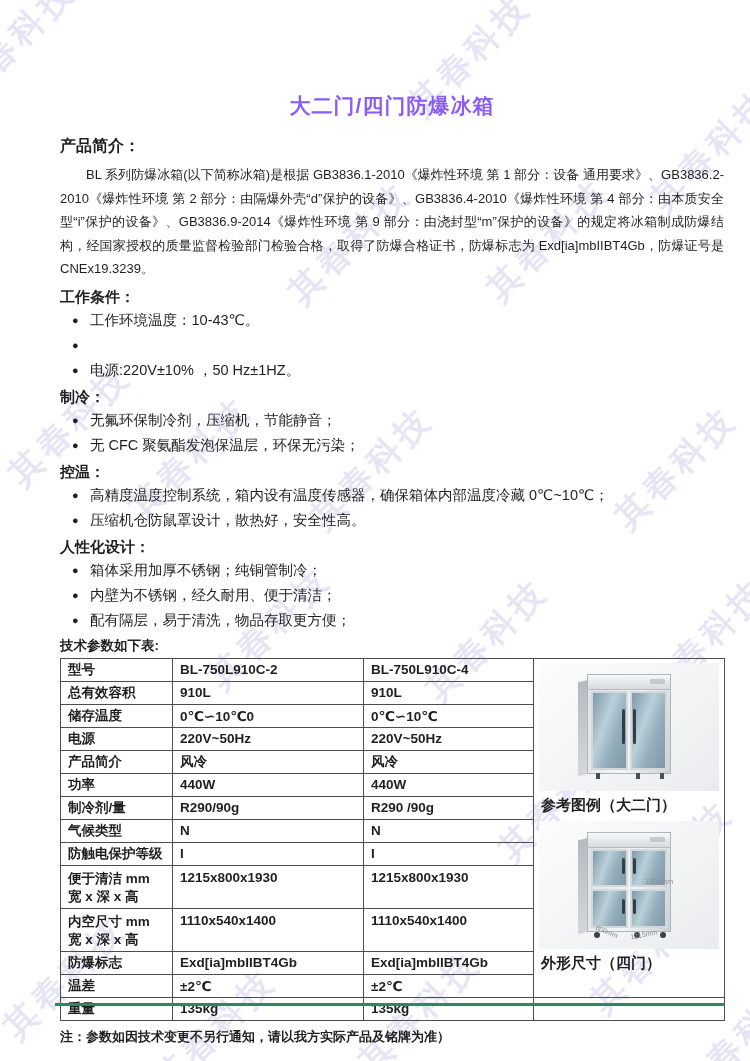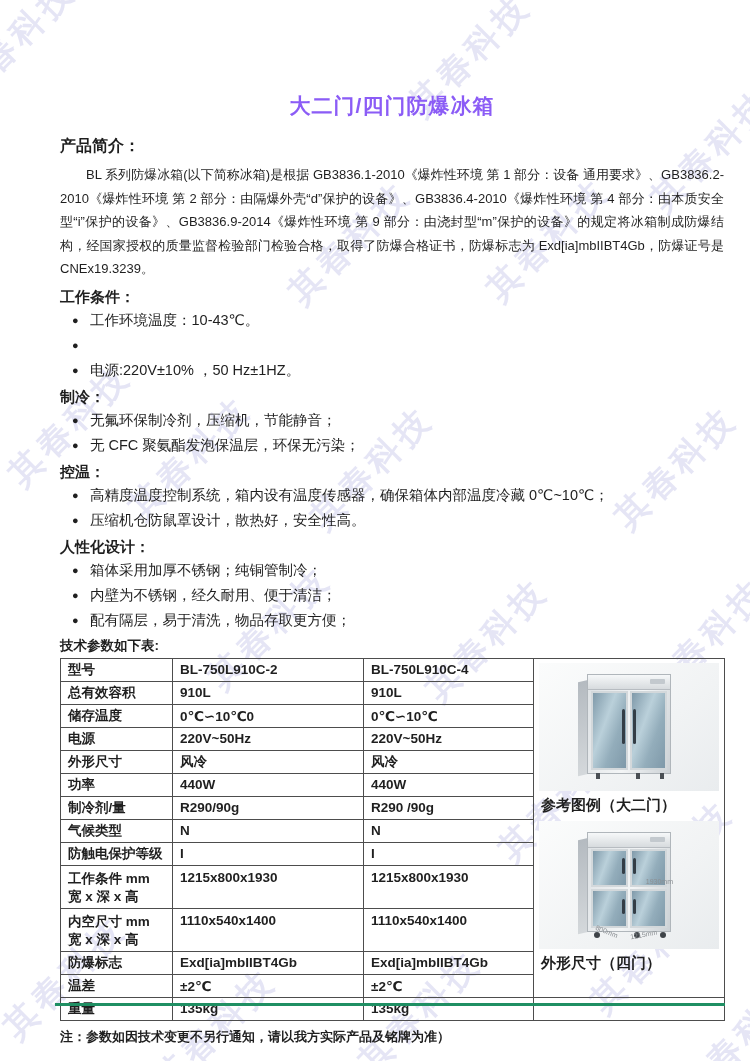--- a/index.html
+++ b/index.html
@@ -231,21 +231,21 @@
             <td>储存温度</td>
             <td>0℃∽10℃0</td>
             <td>0℃∽10℃</td>
           </tr>
       <tr>
             <td>电源</td>
             <td>220V~50Hz</td>
             <td>220V~50Hz</td>
           </tr>
       <tr>
-            <td>外形尺寸</td>
+            <td>产品简介</td>
             <td>风冷</td>
             <td>风冷</td>
           </tr>
       <tr>
             <td>功率</td>
             <td>440W</td>
             <td>440W</td>
           </tr>
       <tr>
             <td>制冷剂/量</td>
@@ -256,21 +256,21 @@
             <td>气候类型</td>
             <td>N</td>
             <td>N</td>
           </tr>
       <tr>
             <td>防触电保护等级</td>
             <td>I</td>
             <td>I</td>
           </tr>
       <tr class="tall">
-            <td>工作条件 mm 宽 x 深 x 高</td>
+            <td>便于清洁 mm 宽 x 深 x 高</td>
             <td>1215x800x1930</td>
             <td>1215x800x1930</td>
           </tr>
       <tr class="tall">
             <td>内空尺寸 mm 宽 x 深 x 高</td>
             <td>1110x540x1400</td>
             <td>1110x540x1400</td>
           </tr>
       <tr>
             <td>防爆标志</td>

